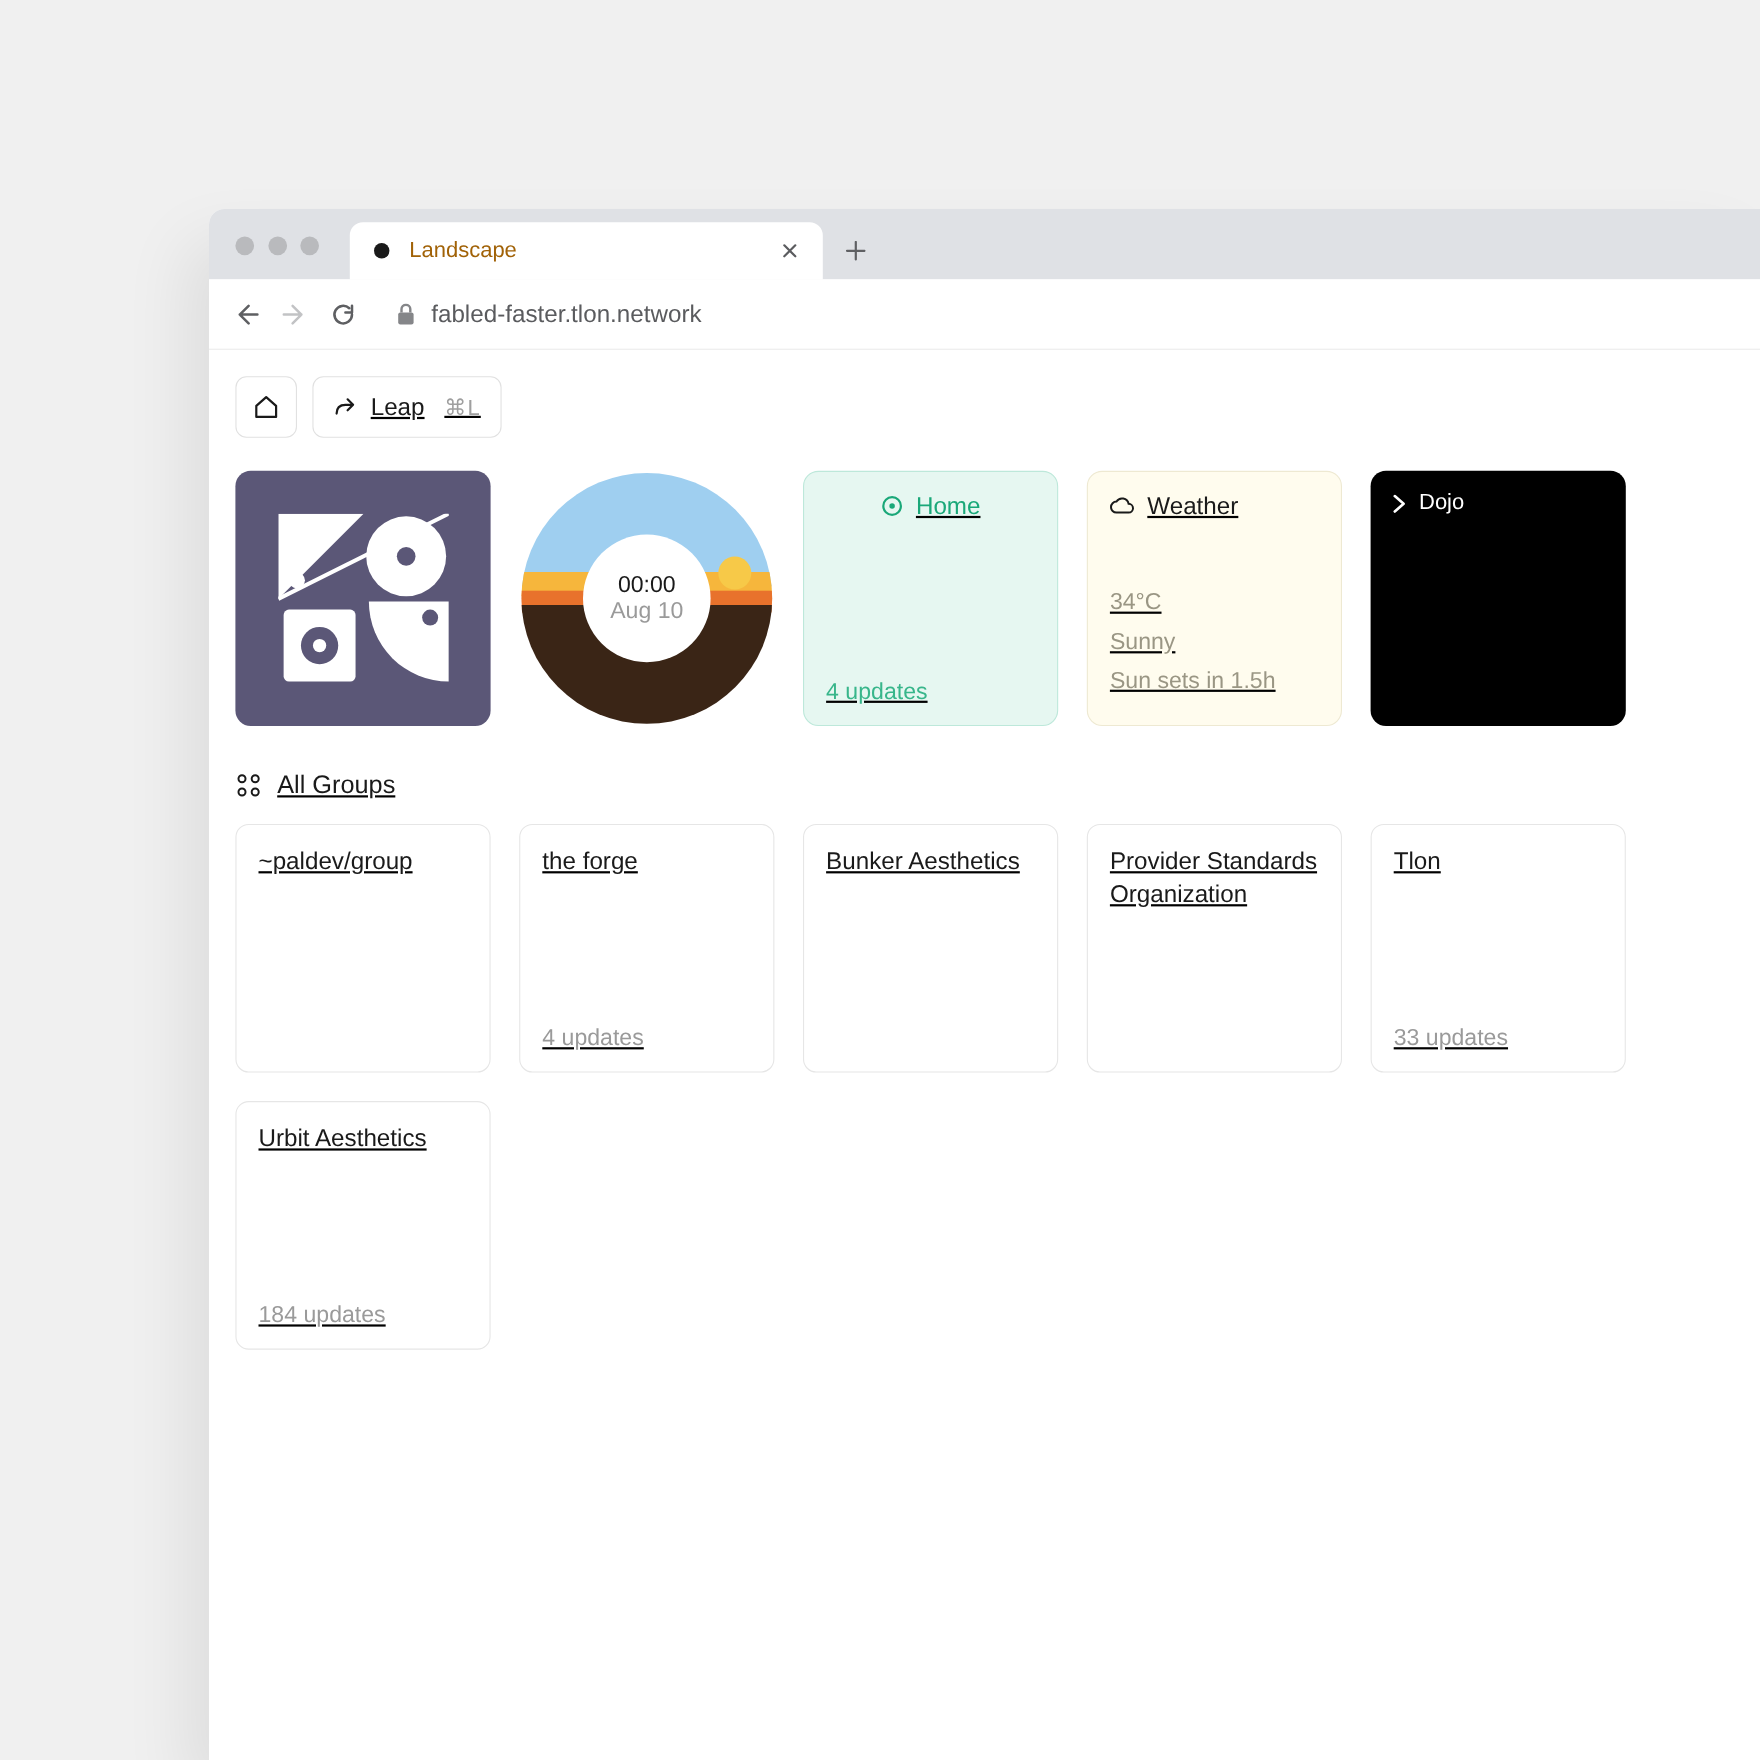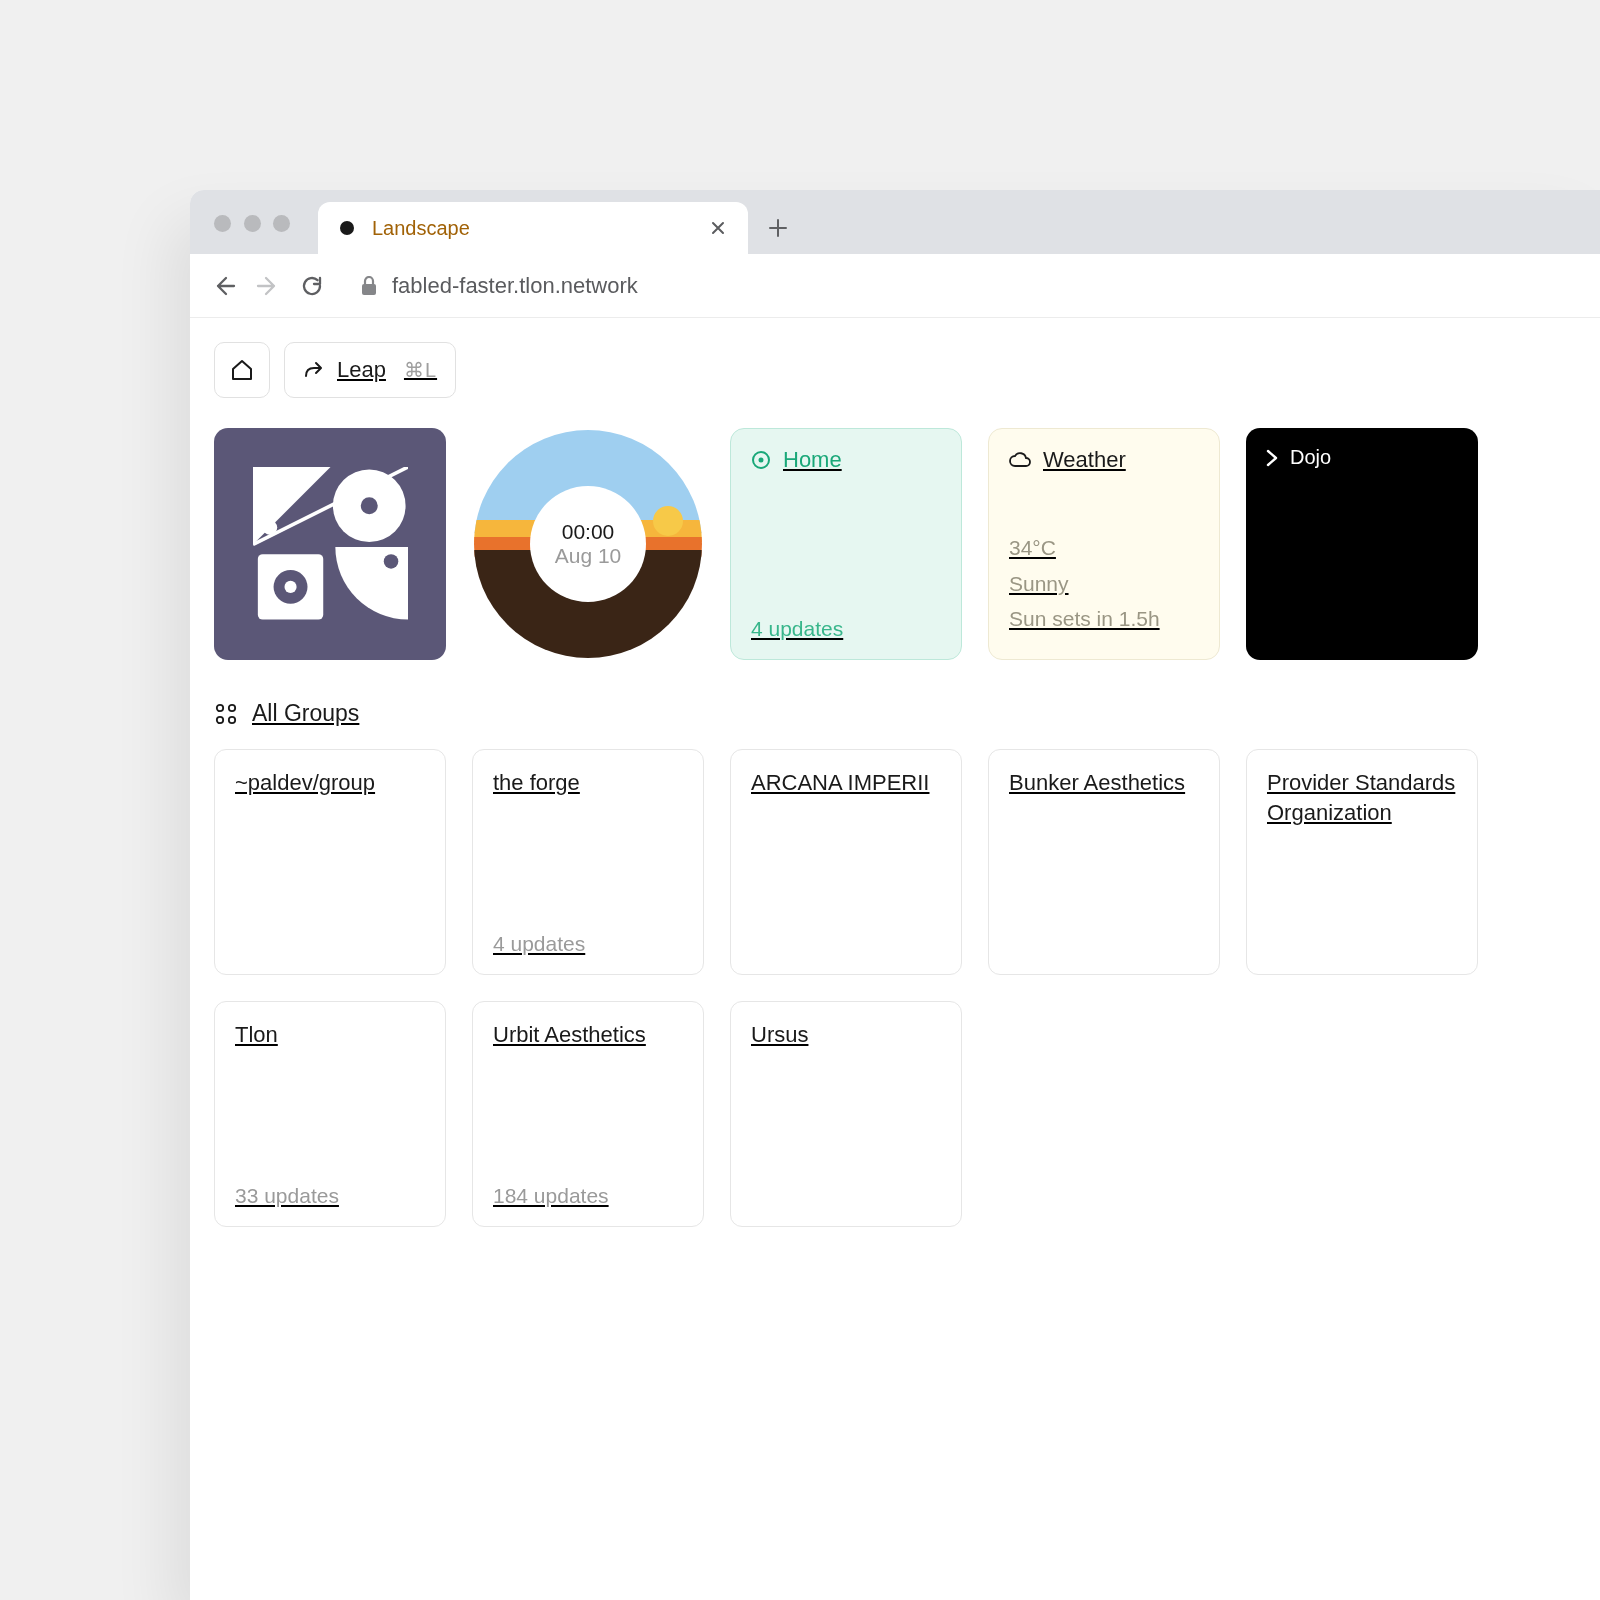--- a/index.html
+++ b/index.html
@@ -141,21 +141,21 @@
     width: 30px; height: 30px; border-radius: 50%;
     background: #f7c948;
     left: 181px; top: 78px;
   }
   .tile-home {
     background: #e6f7f1;
     border: 1px solid #bde8da;
     padding: 18px 20px;
     display: flex; flex-direction: column;
   }
-  .tile-home .title-row { display: flex; align-items: center; gap: 12px; color: #1aa879; font-size: 22px; }
+  .tile-home .title-row { display: flex; align-items: center; gap: 12px; color: #1aa879; font-size: 22px; justify-content: center; }
   .tile-home .footer { margin-top: auto; color: #38b68b; font-size: 21px; }
   .tile-weather {
     background: #fffcee;
     border: 1px solid #eee9d2;
     padding: 18px 20px;
     display: flex; flex-direction: column;
   }
   .tile-weather .title-row { display: flex; align-items: center; gap: 12px; color: #1a1a1a; font-size: 22px; }
   .tile-weather .lines { margin-top: auto; margin-bottom: 4px; color: #9a9684; font-size: 21px; line-height: 1.7; }
   .tile-dojo {
@@ -365,35 +365,29 @@
 
     <div class="groups-grid" id="groups-grid">
         <div class="group-card">
           <div class="name">~paldev/group</div>
         </div>
         <div class="group-card">
           <div class="name">the forge</div>
           <div class="updates">4 updates</div>
         </div>
         <div class="group-card">
-          <div class="name">ARCANA IMPERII</div>
-        </div>
-        <div class="group-card">
           <div class="name">Bunker Aesthetics</div>
         </div>
         <div class="group-card">
           <div class="name">Provider Standards Organization</div>
         </div>
         <div class="group-card">
           <div class="name">Tlon</div>
           <div class="updates">33 updates</div>
         </div>
         <div class="group-card">
           <div class="name">Urbit Aesthetics</div>
           <div class="updates">184 updates</div>
         </div>
-        <div class="group-card">
-          <div class="name">Ursus</div>
-        </div>
       </div>
 
   </div>
 </div>
 
 </body></html>

